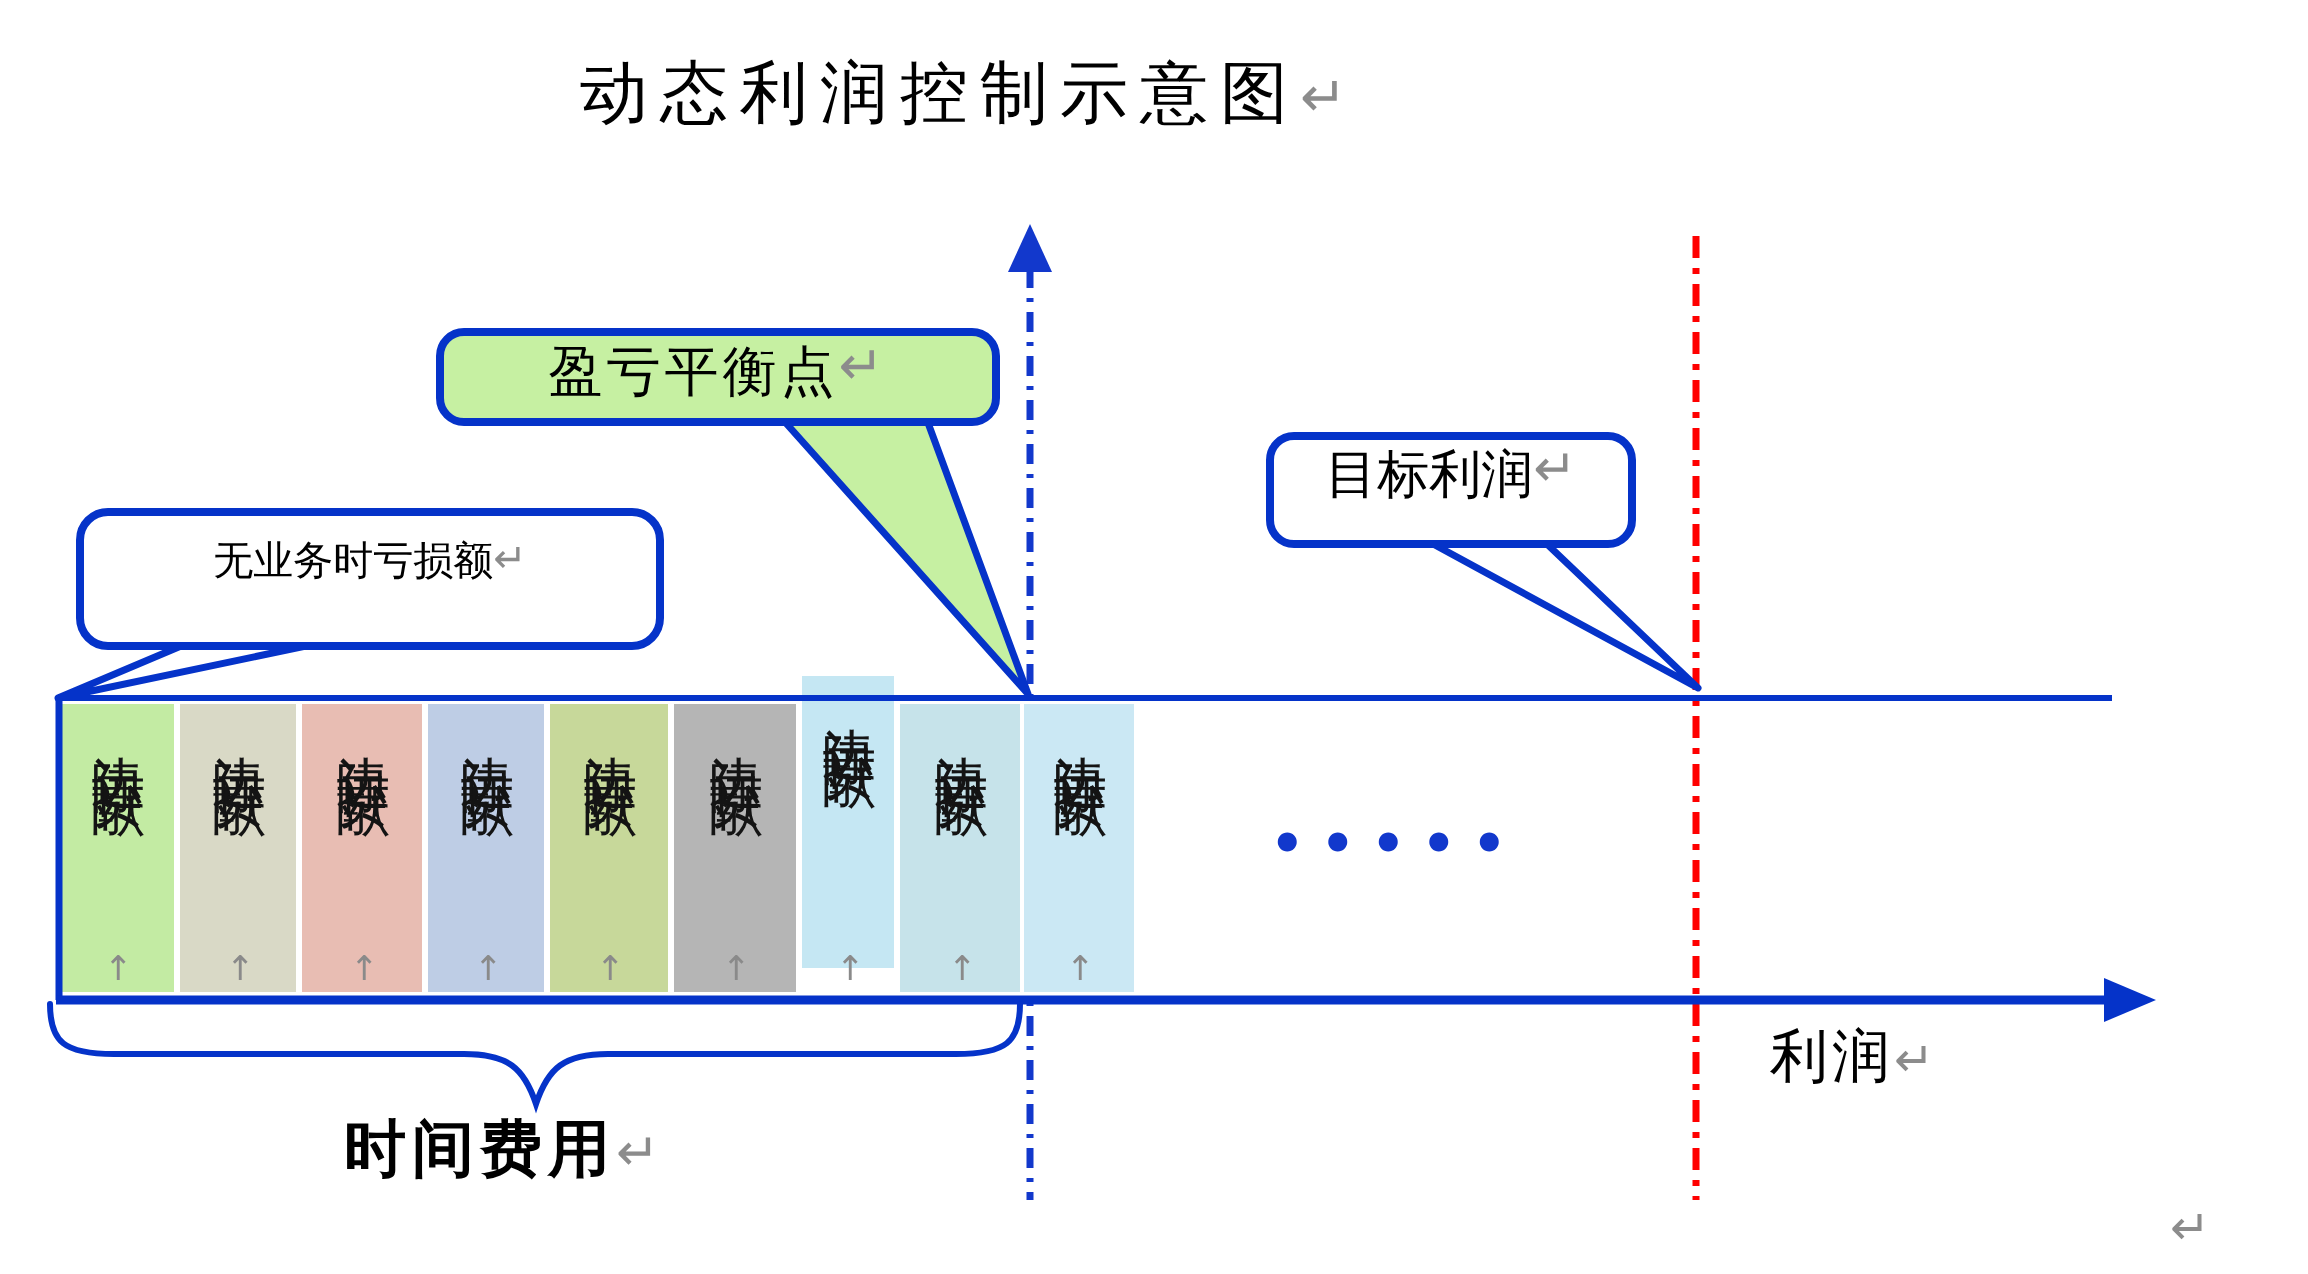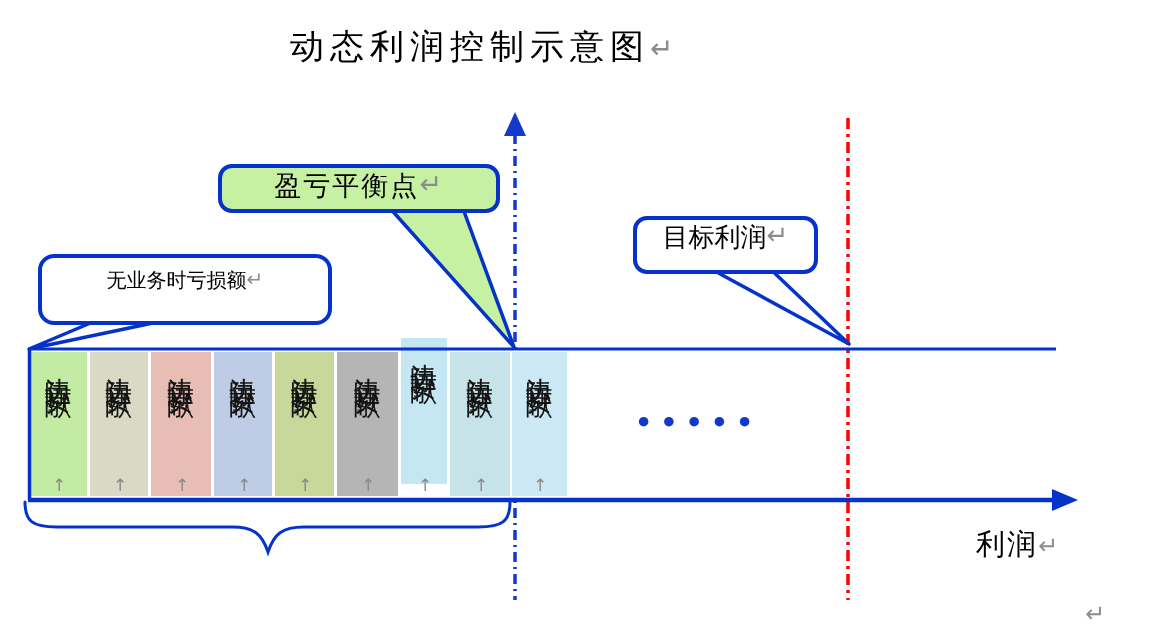--- a/index.html
+++ b/index.html
@@ -39,21 +39,21 @@
   #callout-target{left:633px;top:216px;width:185px;height:58px;border-radius:14px;font-size:26px;}
 
   .ret{color:#8c8c8c;font-family:"DejaVu Sans",sans-serif;}
   .title{position:absolute;left:290px;top:24px;font-size:34px;letter-spacing:6px;color:#000;z-index:4;}
   .title .ret{font-size:28px;}
   .dots{position:absolute;left:635px;top:407px;z-index:2;color:#1238CC;font-size:27px;
      letter-spacing:8px;font-family:"DejaVu Sans",sans-serif;font-weight:bold;}
   .brace-label{position:absolute;left:172px;top:554px;font-size:31px;font-weight:bold;
      letter-spacing:3px;color:#000;z-index:4;}
   .brace-label .ret{font-weight:normal;font-size:26px;}
-  .profit-label{position:absolute;left:976px;top:509px;font-size:29px;letter-spacing:2px;z-index:4;margin-top:16px;}
+  .profit-label{position:absolute;left:885px;top:509px;font-size:29px;letter-spacing:2px;z-index:4;}
   .profit-label .ret{font-size:24px;}
   .page-return{position:absolute;left:1085px;top:600px;font-size:24px;z-index:4;}
 </style>
 </head>
 <body>
 
 <div id="canvas">
 
   <svg id="under-layer" class="layer" width="1154" height="637">
     <polygon points="504,136 526,136 515,112" fill="#1238CC"></polygon>
@@ -126,19 +126,22 @@
   </div>
   <div class="callout" id="callout-target">
     <span>目标利润</span>
       <span class="ret">↵</span>
   </div>
 
   <div id="labels-layer">
     <div class="title">
       <span>动态利润控制示意图</span><span class="ret">↵</span>
     </div>
+    <div class="brace-label">
+      <span>时间费用</span><span class="ret">↵</span>
+    </div>
     <div class="profit-label">
       <span>利润</span><span class="ret">↵</span>
     </div>
     <div class="page-return ret">↵</div>
   </div>
 
 </div>
 
 </body></html>

